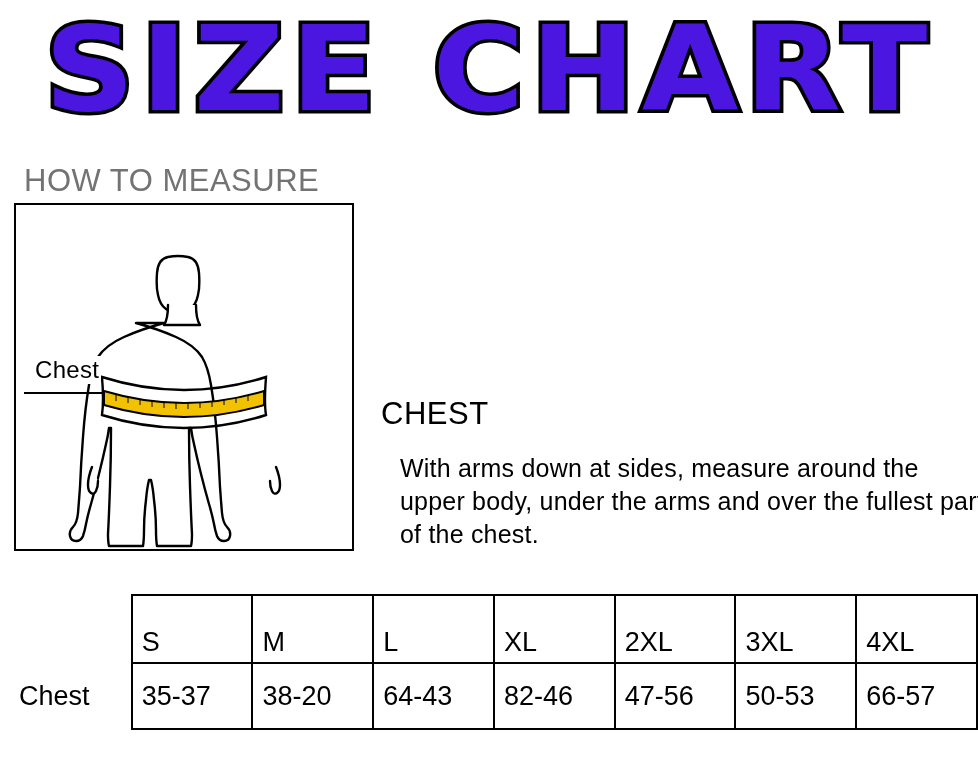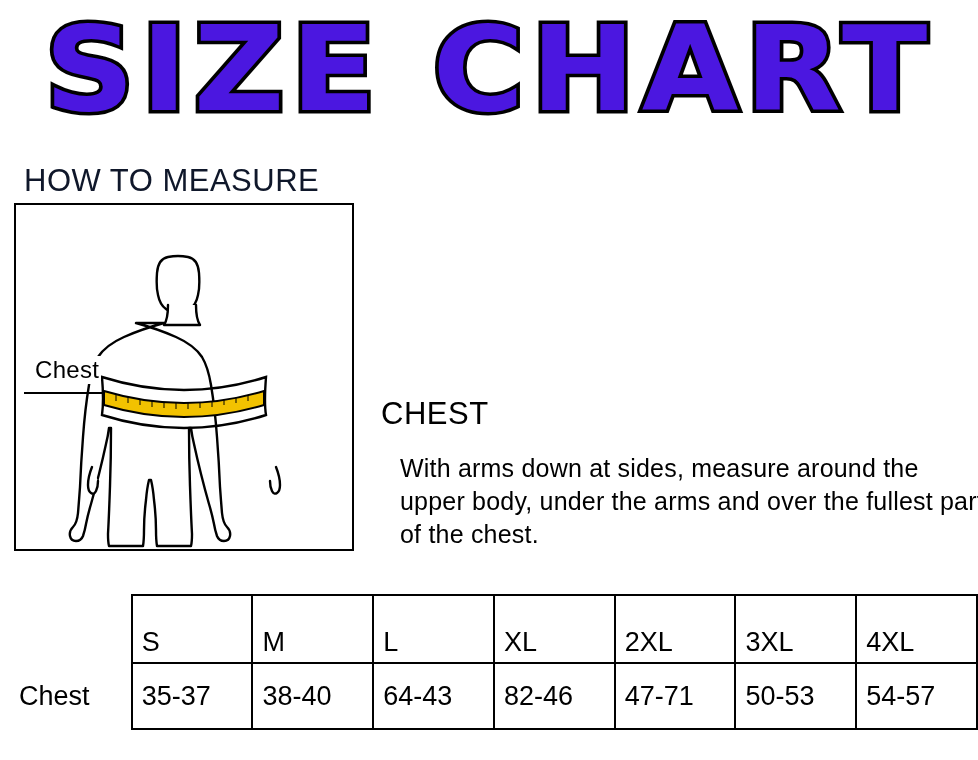--- a/index.html
+++ b/index.html
@@ -37,21 +37,21 @@
   }
 
   
   .how-to {
     position: absolute;
     left: 24px;
     top: 163px;
     font-size: 31px;
     font-weight: 400;
     letter-spacing: 0.5px;
-    color: #0f172a;
+    color: #737373;
   }
 
   
   .figure-box {
     position: absolute;
     left: 14px;
     top: 203px;
     width: 340px;
     height: 348px;
     border: 2px solid #000;
@@ -227,21 +227,21 @@
       <td class="cell">M</td>
       <td class="cell">L</td>
       <td class="cell">XL</td>
       <td class="cell">2XL</td>
       <td class="cell">3XL</td>
       <td class="cell">4XL</td>
     </tr>
     <tr class="data">
       <td class="rowhead">Chest</td>
       <td class="cell">35-37</td>
-      <td class="cell">38-40</td>
+      <td class="cell">38-20</td>
       <td class="cell">64-43</td>
       <td class="cell">82-46</td>
-      <td class="cell">47-71</td>
+      <td class="cell">47-56</td>
       <td class="cell">50-53</td>
-      <td class="cell">54-57</td>
+      <td class="cell">66-57</td>
     </tr>
   </tbody>
 </table>
 
 </body></html>

